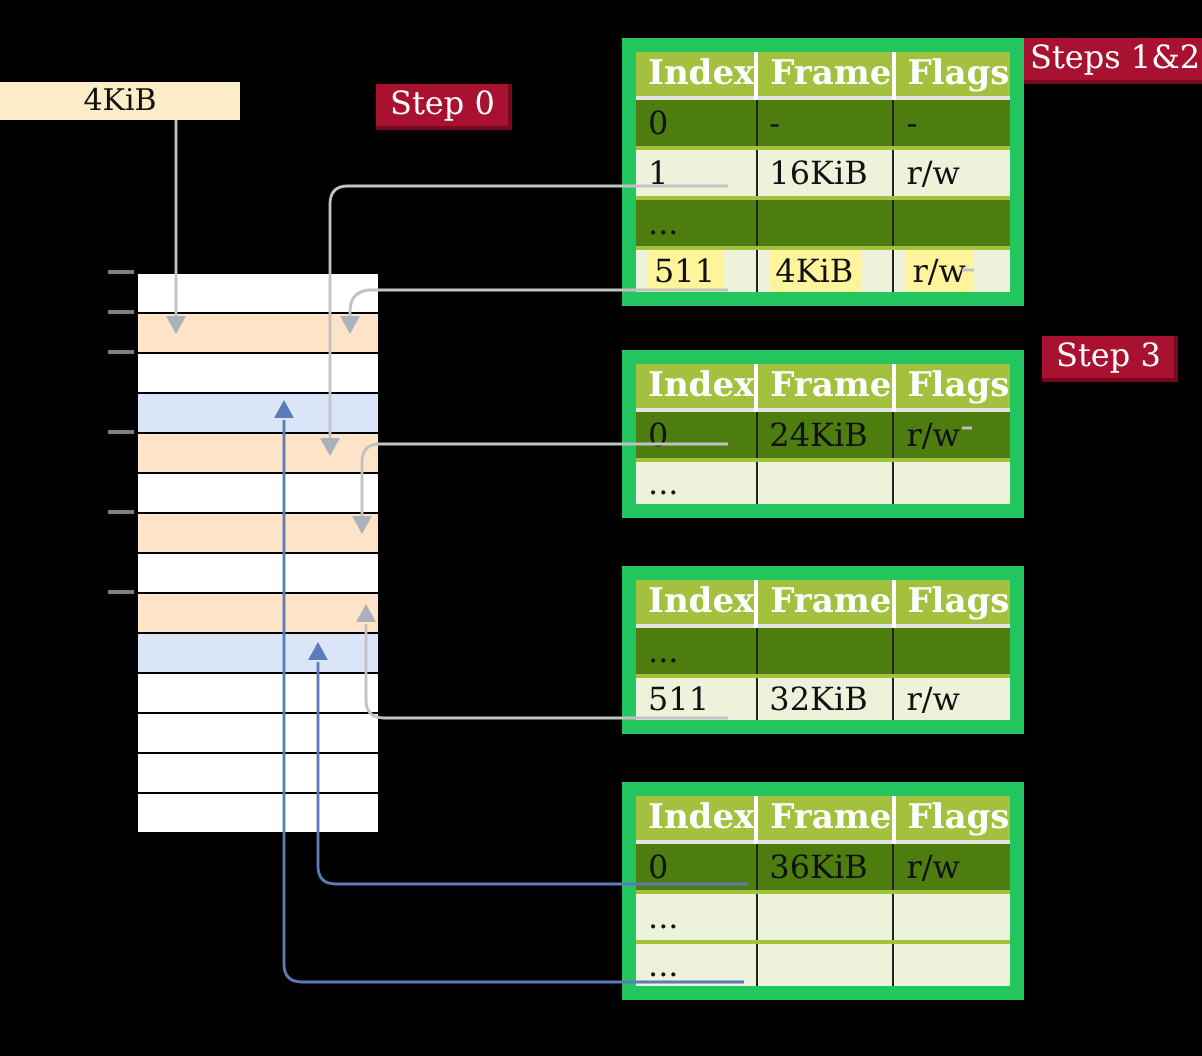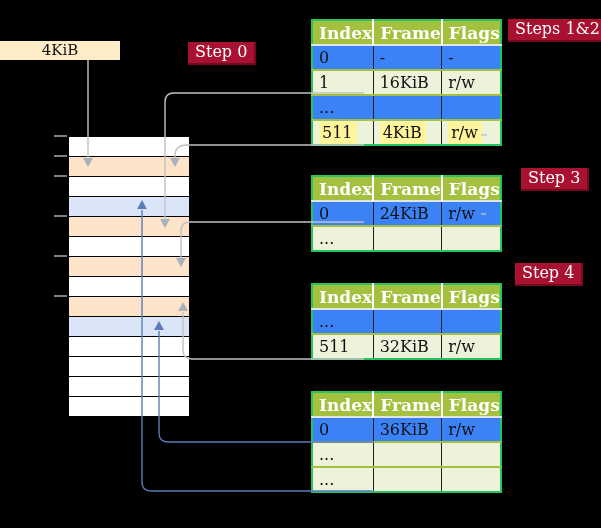--- a/index.html
+++ b/index.html
@@ -28,22 +28,22 @@
   
   #stack{position:absolute;left:68px;top:136px;width:120px;border:1px solid #000;background:#fff;}
   .page-row{height:19px;border-bottom:1px solid #000;}
   .page-row:last-child{border-bottom:none;}
   .page-row.white{background:#ffffff;}
   .page-row.orange{background:var(--page-orange);}
   .page-row.blue{background:var(--page-blue);}
   .tick{position:absolute;left:54px;width:13px;height:2px;background:#7f7f7f;}
   
   .ptable{
-    position:absolute;left:311px;border-collapse:collapse;background:#3b82f6;
-    border:2px solid #22c55e;table-layout:fixed;
+    position:absolute;left:311px;border-collapse:collapse;background:#4d7c0f;
+    border:7px solid #22c55e;table-layout:fixed;
   }
   #t0{top:19px}#t1{top:175px}#t2{top:283px}#t3{top:391px}
   .ptable th{
     background:var(--header-bg);color:#fff;font-size:17px;font-weight:bold;
     text-align:left;height:25px;padding:1px 0 1px 6px;
     border-right:2px solid #fff;box-sizing:border-box;
   }
   .ptable th:last-child{border-right:none;text-align:center;}
   .ptable td{
     font-size:16px;color:#111;height:25px;padding:0 0 0 6px;
@@ -63,21 +63,20 @@
 
 <div id="canvas">
 
   <div id="legend">
     <span>4KiB</span>
   </div>
 
   <div class="steplabel" id="label-step0">Step 0</div>
   <div class="steplabel" id="label-steps12">Steps 1&amp;2</div>
   <div class="steplabel" id="label-step3">Step 3</div>
-  <div class="steplabel" id="label-step4">Step 4</div>
 
   <div id="stack">
       <div class="page-row white"></div>
       <div class="page-row orange"></div>
       <div class="page-row white"></div>
       <div class="page-row blue"></div>
       <div class="page-row orange"></div>
       <div class="page-row white"></div>
       <div class="page-row orange"></div>
       <div class="page-row white"></div>

